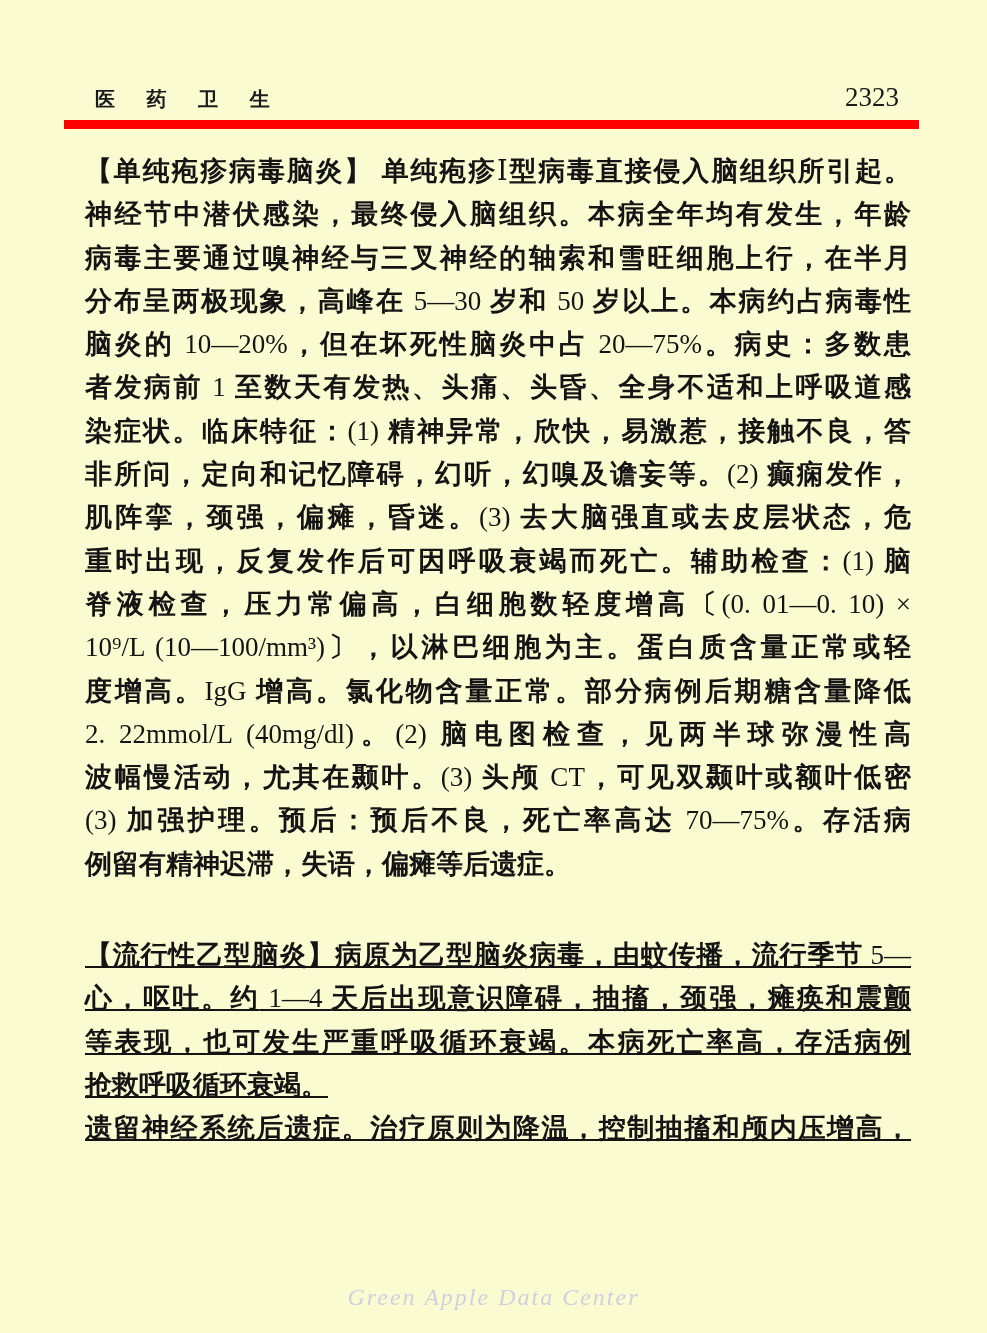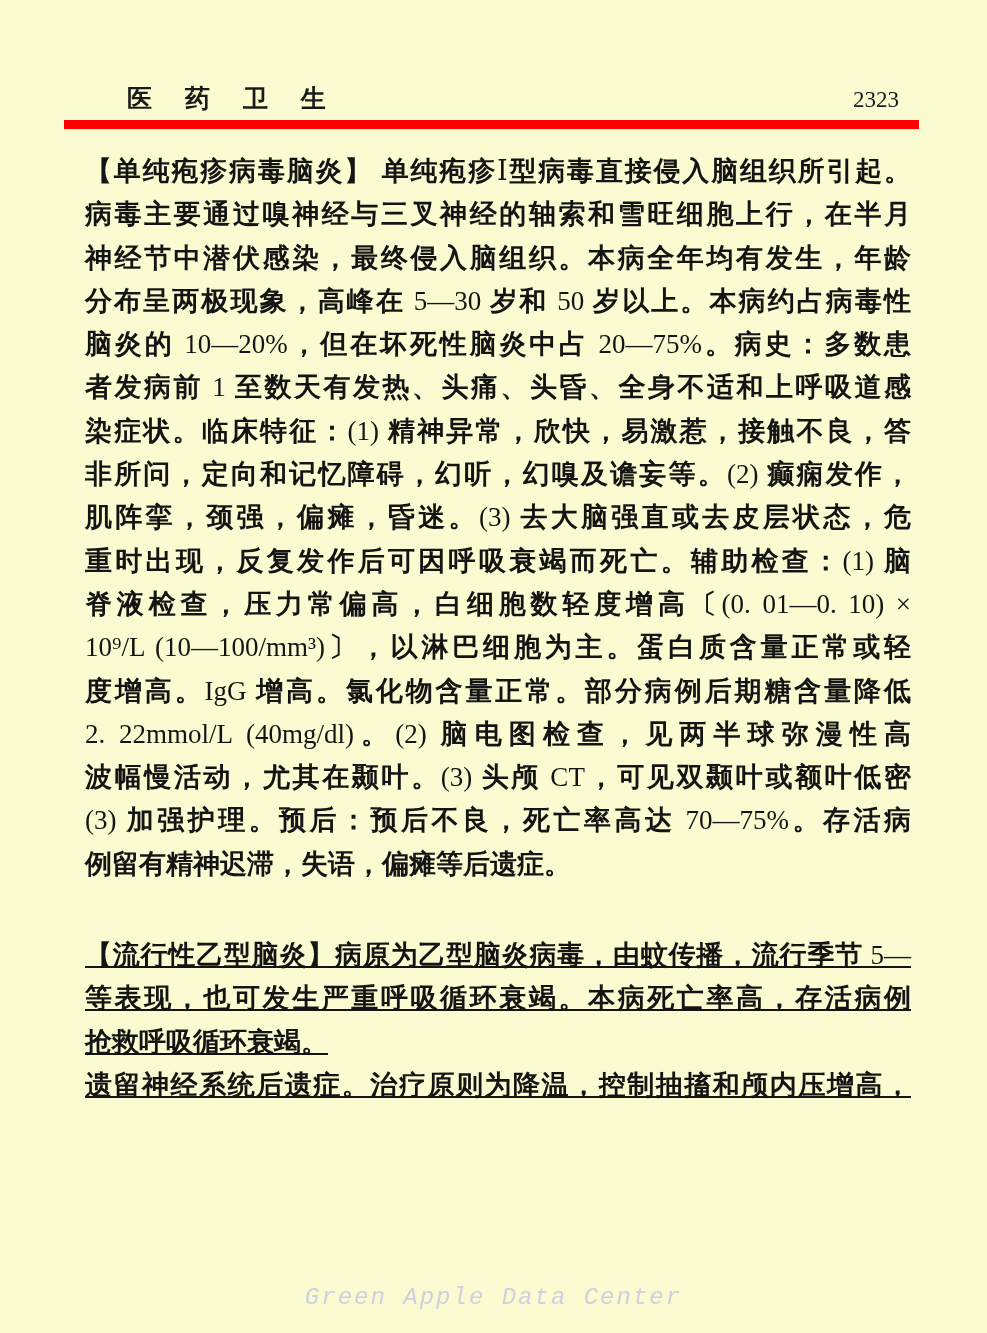--- a/index.html
+++ b/index.html
@@ -12,26 +12,26 @@
   .page {
     position: relative;
     width: 987px; height: 1333px;
   }
   .page-header {
     position: absolute;
     top: 82px; left: 95px; right: 88px;
     display: flex; justify-content: space-between; align-items: baseline;
   }
   .section-title {
-    font-size: 25px; font-weight: bold; color: #1a1a1a;
-    letter-spacing: 9px; word-spacing: 8px; margin-left: 32px;
+    font-size: 20px; font-weight: bold; color: #1a1a1a;
+    letter-spacing: 9px; word-spacing: 8px;
   }
   .page-number {
     font-family: "Liberation Serif", "DejaVu Serif", serif;
-    font-size: 23px; color: #1a1a1a;
+    font-size: 27px; color: #1a1a1a;
   }
   .rule {
     position: absolute;
     left: 64px; top: 120px;
     width: 855px; height: 9px;
   }
   .content {
     position: absolute;
     left: 85px; top: 150px;
     width: 826px;
@@ -51,60 +51,61 @@
   .lat {
     font-family: "Liberation Serif", "DejaVu Serif", serif;
     font-weight: normal;
   }
   .page-footer {
     position: absolute;
     left: 0; top: 1284px; width: 100%;
     text-align: center;
   }
   .watermark {
-    font-family: Liberation Mono, monospace;
+    font-family: Liberation Serif, serif;
     font-style: italic;
     font-size: 24px;
     letter-spacing: 2px;
   }
 </style>
 </head>
 <body style="background: rgb(251, 251, 210);">
 
 <div class="page">
 
   <header class="page-header">
     <span class="section-title">医 药 卫 生</span>
     <span class="page-number">2323</span>
   </header>
 
   <div class="rule" style="background: rgb(254, 0, 0);"></div>
 
   <main class="content" id="entries">
       <section class="entry">
         <div class="line"><span class="term">【单纯疱疹病毒脑炎】</span><span class="lat"> </span>单纯疱疹<span class="lat">Ⅰ</span>型病毒直接侵入脑组织所引起。</div>
+        <div class="line">神经节中潜伏感染，最终侵入脑组织。本病全年均有发生，年龄</div>
         <div class="line">病毒主要通过嗅神经与三叉神经的轴索和雪旺细胞上行，在半月</div>
-        <div class="line">神经节中潜伏感染，最终侵入脑组织。本病全年均有发生，年龄</div>
         <div class="line">分布呈两极现象，高峰在<span class="lat"> 5—30 </span>岁和<span class="lat"> 50 </span>岁以上。本病约占病毒性</div>
         <div class="line">脑炎的<span class="lat"> 10—20%</span>，但在坏死性脑炎中占<span class="lat"> 20—75%</span>。病史：多数患</div>
         <div class="line">者发病前<span class="lat"> 1 </span>至数天有发热、头痛、头昏、全身不适和上呼吸道感</div>
         <div class="line">染症状。临床特征：<span class="lat">(1) </span>精神异常，欣快，易激惹，接触不良，答</div>
         <div class="line">非所问，定向和记忆障碍，幻听，幻嗅及谵妄等。<span class="lat">(2) </span>癫痫发作，</div>
         <div class="line">肌阵挛，颈强，偏瘫，昏迷。<span class="lat">(3) </span>去大脑强直或去皮层状态，危</div>
         <div class="line">重时出现，反复发作后可因呼吸衰竭而死亡。辅助检查：<span class="lat">(1) </span>脑</div>
         <div class="line">脊液检查，压力常偏高，白细胞数轻度增高〔<span class="lat">(0. 01—0. 10) ×</span></div>
         <div class="line"><span class="lat">10⁹/L (10—100/mm³)</span>〕，以淋巴细胞为主。蛋白质含量正常或轻</div>
         <div class="line">度增高。<span class="lat">IgG </span>增高。氯化物含量正常。部分病例后期糖含量降低</div>
         <div class="line"><span class="lat">2. 22mmol/L (40mg/dl)</span>。<span class="lat">(2) </span>脑电图检查，见两半球弥漫性高</div>
         <div class="line">波幅慢活动，尤其在颞叶。<span class="lat">(3) </span>头颅<span class="lat"> CT</span>，可见双颞叶或额叶低密</div>
         <div class="line"><span class="lat">(3) </span>加强护理。预后：预后不良，死亡率高达<span class="lat"> 70—75%</span>。存活病</div>
         <div class="line para-end">例留有精神迟滞，失语，偏瘫等后遗症。</div>
       </section>
       <section class="entry">
         <div class="line"><span class="term">【流行性乙型脑炎】</span>病原为乙型脑炎病毒，由蚊传播，流行季节<span class="lat"> 5—</span></div>
+        <div class="line">心，呕吐。约<span class="lat"> 1—4 </span>天后出现意识障碍，抽搐，颈强，瘫痪和震颤</div>
         <div class="line">等表现，也可发生严重呼吸循环衰竭。本病死亡率高，存活病例</div>
         <div class="line para-end">抢救呼吸循环衰竭。</div>
         <div class="line">遗留神经系统后遗症。治疗原则为降温，控制抽搐和颅内压增高，</div>
       </section>
     </main>
 
   <footer class="page-footer">
     <span class="watermark" style="color: rgb(207, 207, 224);">Green Apple Data Center</span>
   </footer>
 

